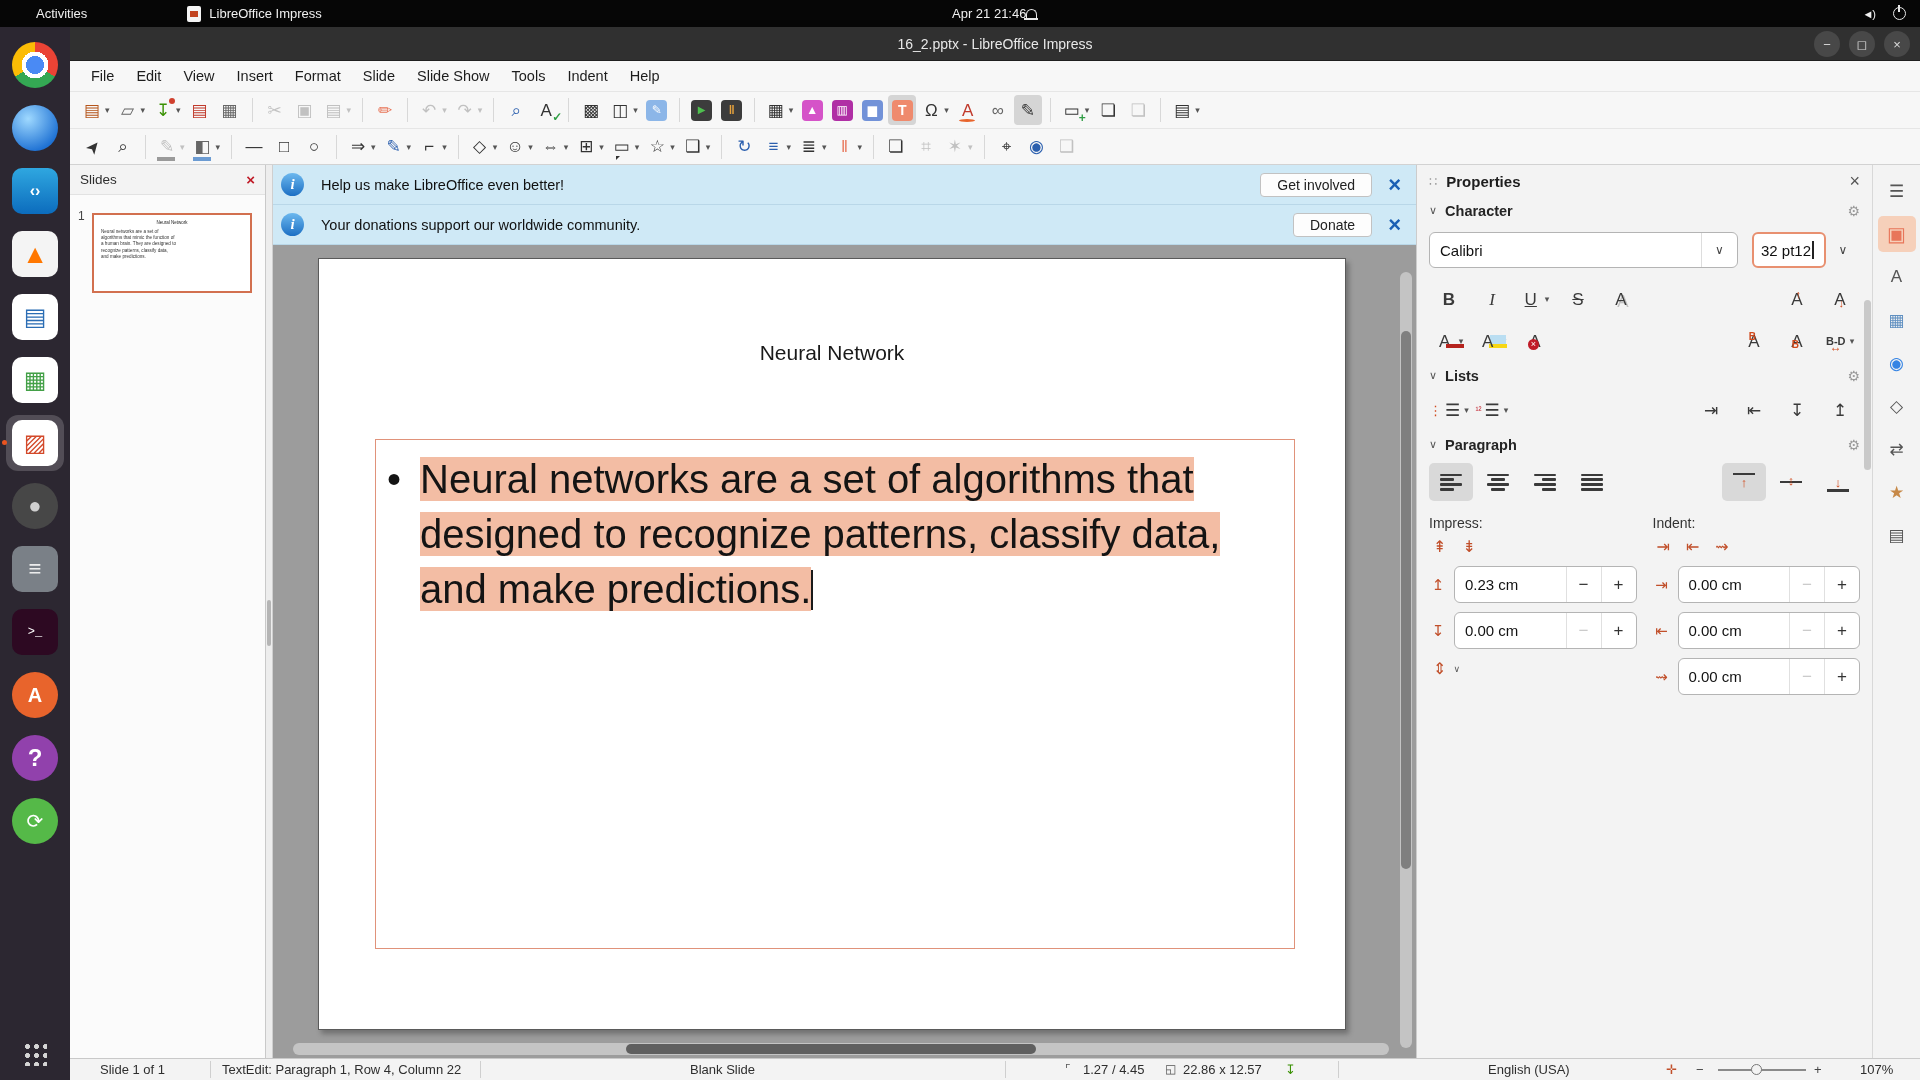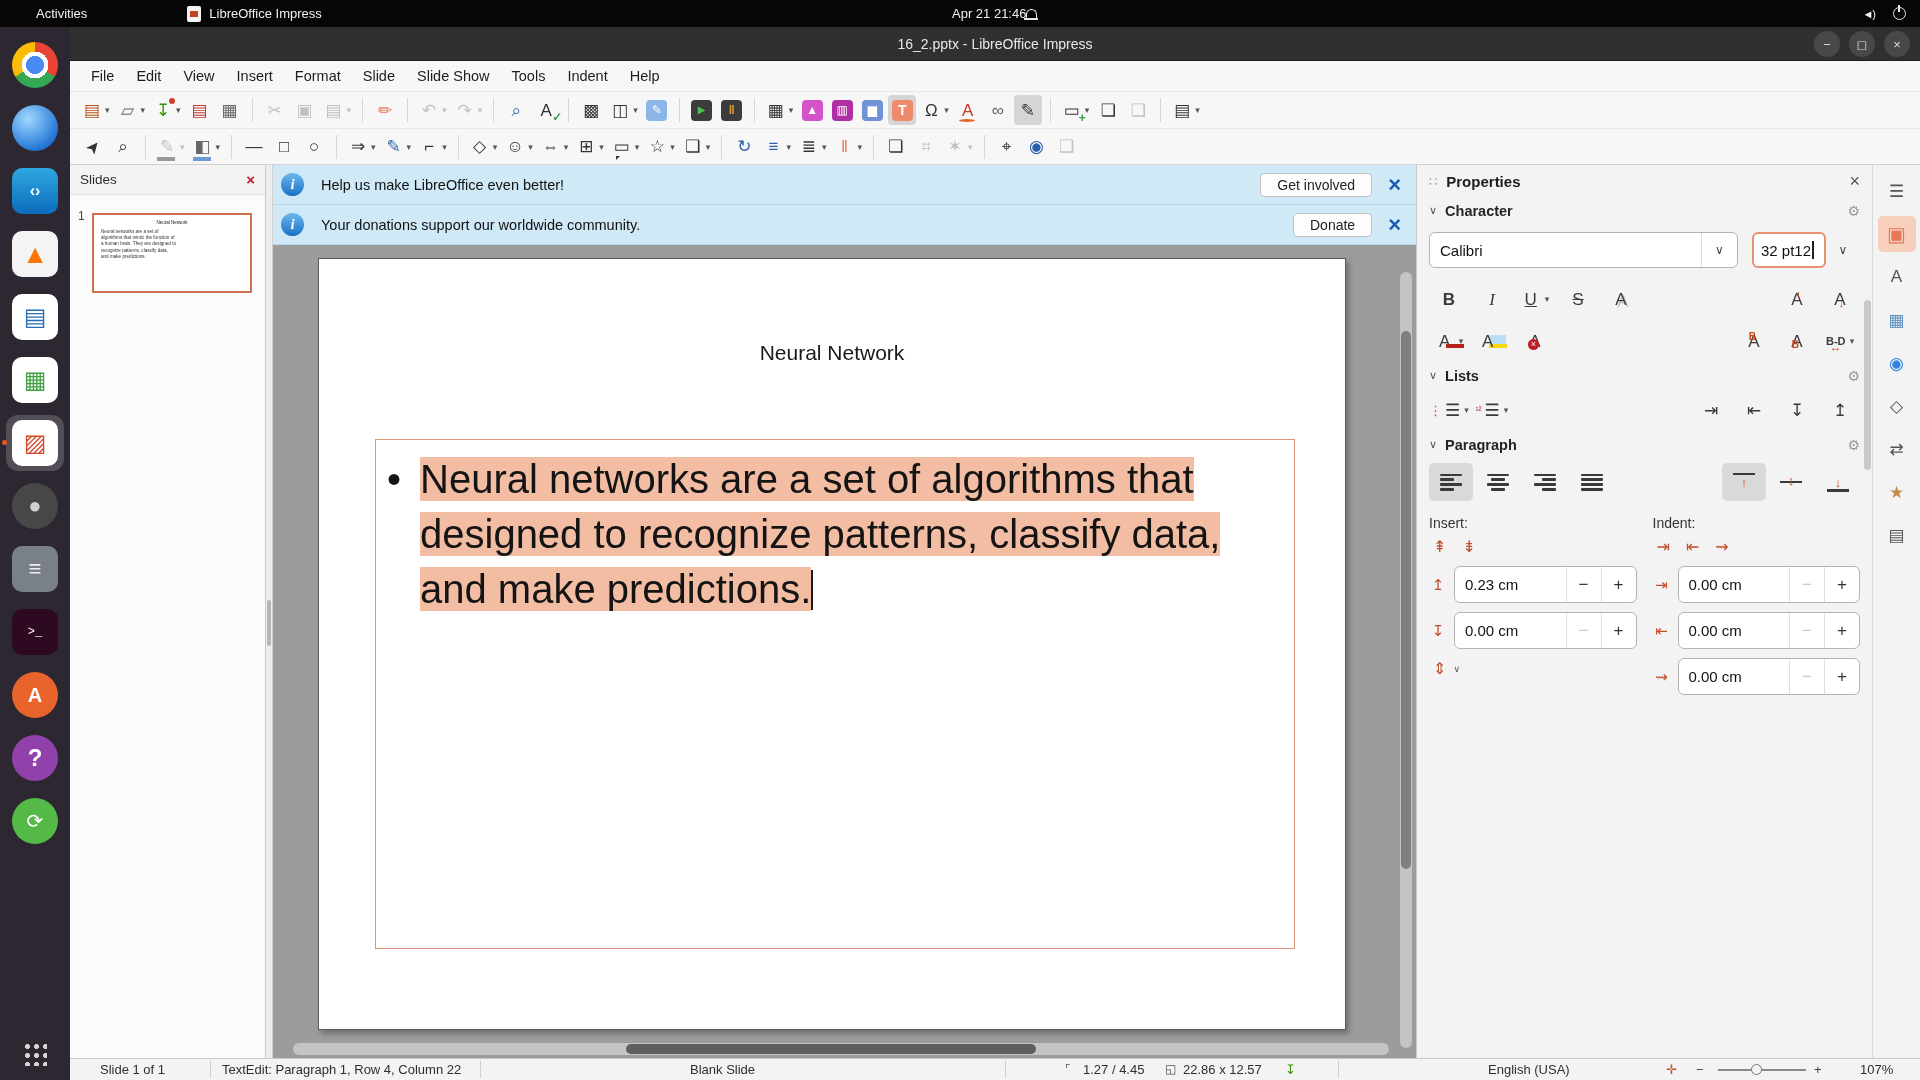--- a/index.html
+++ b/index.html
@@ -857,21 +857,21 @@
       <span class="al-btn">
           <span class="va va-c"></span>
         </span>
       <span class="al-btn">
           <span class="va va-b"></span>
         </span>
     </div>
 
     <div class="sp-grid">
       <div class="sp-col">
-        <div class="sp-label">Insert:</div>
+        <div class="sp-label">Impress:</div>
         <div class="mini-row" id="spacing-btns">
             <span class="mini">⇞</span>
             <span class="mini">⇟</span>
           </div>
         <div class="fld-row">
           <span class="fld-ico">↥</span>
           <span class="fld">
             <span class="fld-val">0.23 cm</span>
             <span class="fld-btn">−</span>
             <span class="fld-btn">+</span>

